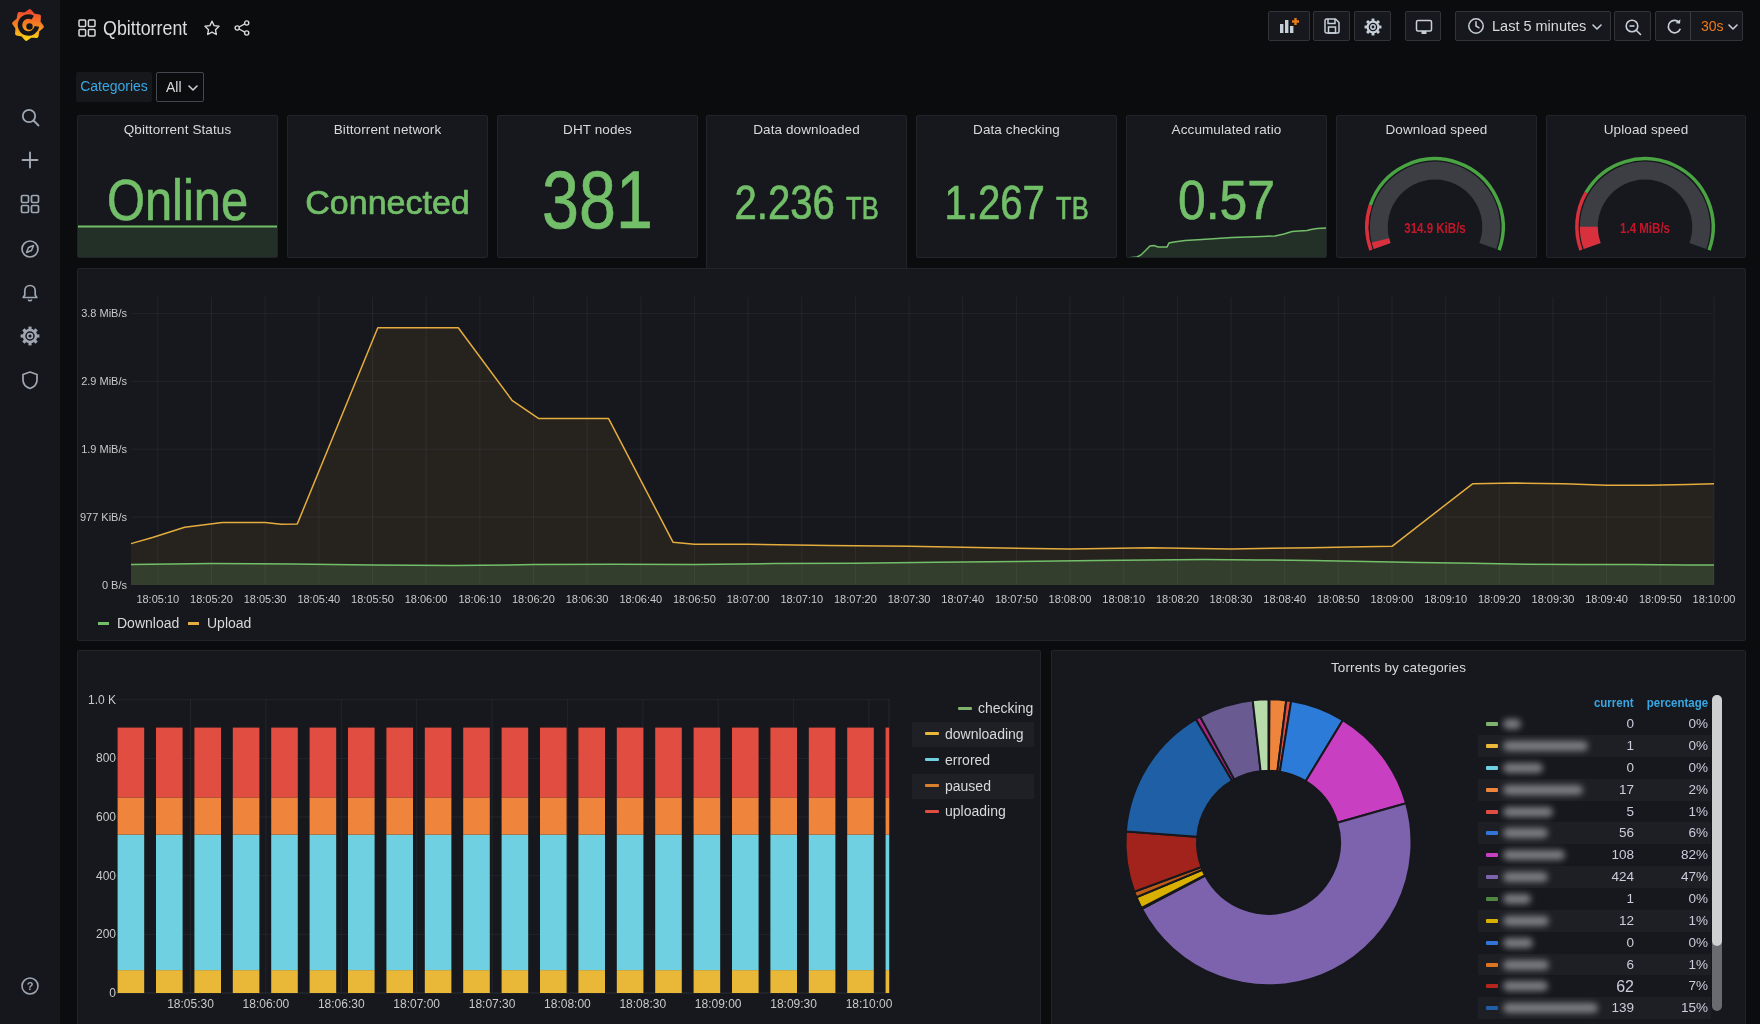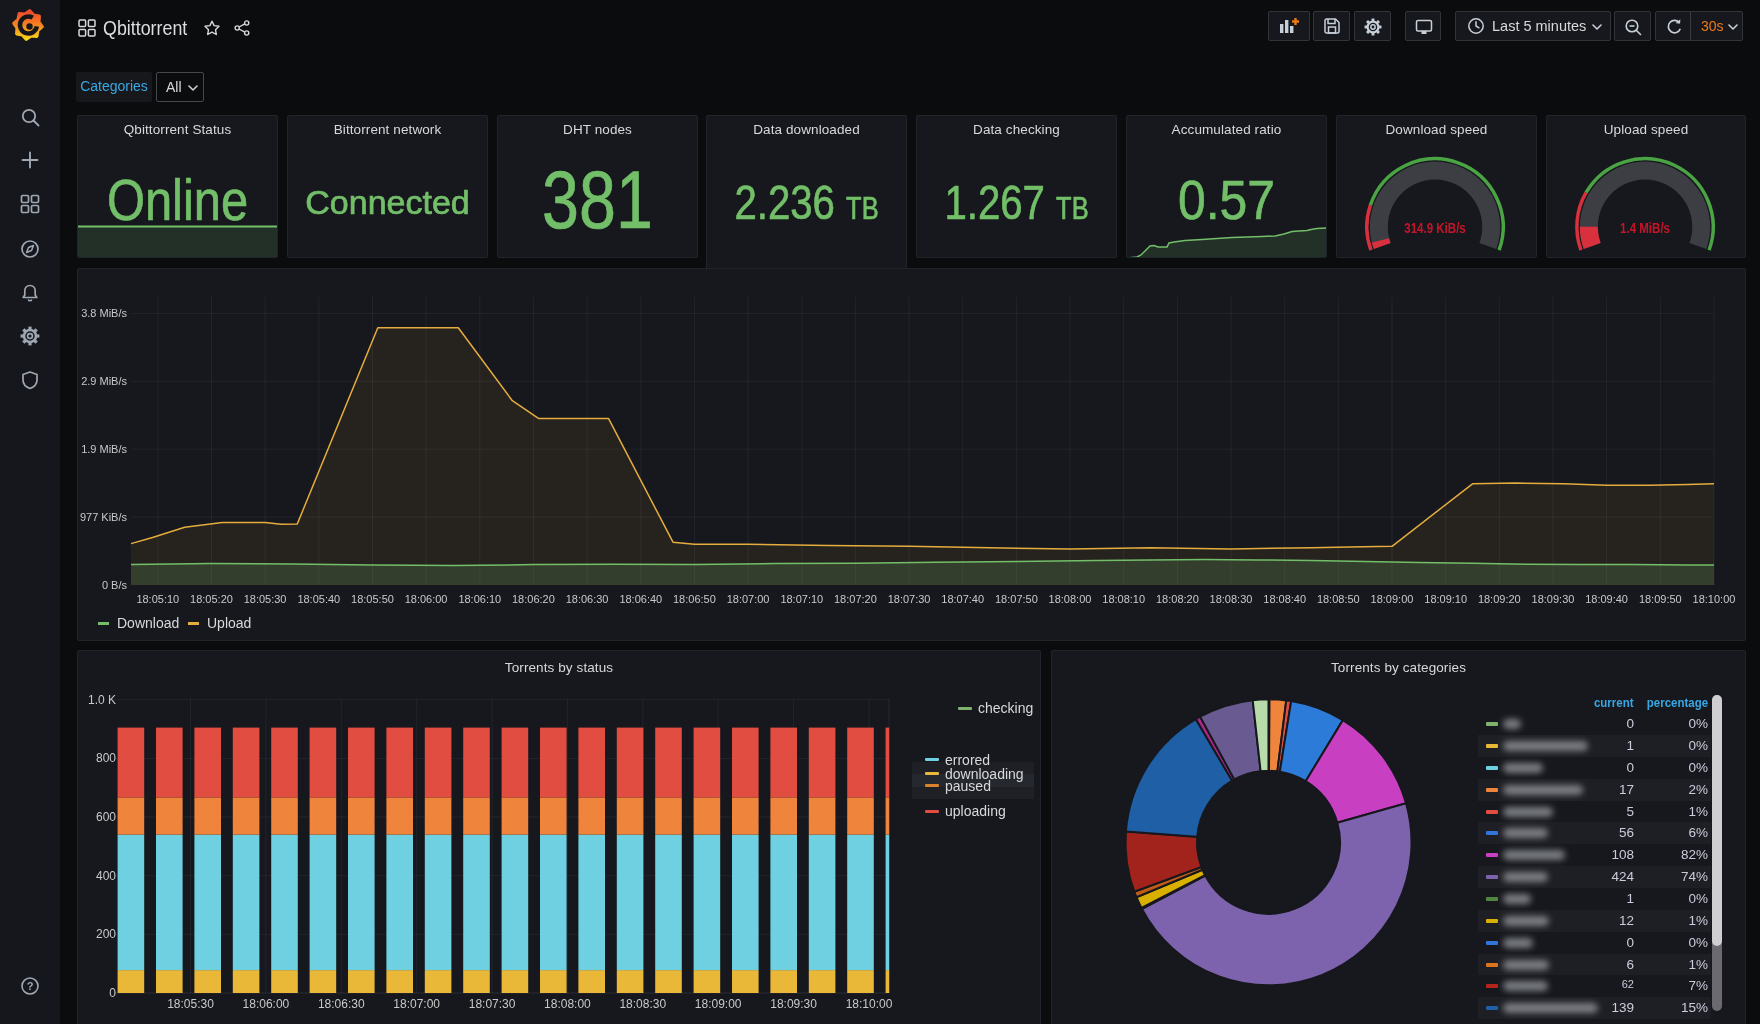--- a/index.html
+++ b/index.html
@@ -340,21 +340,20 @@
       <text x="49" y="116.3" fill="#c8c9ca" font-size="11" text-anchor="end">2.9 MiB/s</text>
       <text x="49" y="48.4" fill="#c8c9ca" font-size="11" text-anchor="end">3.8 MiB/s</text>
 <line x1="20" y1="354.5" x2="31" y2="354.5" stroke="#73bf69" stroke-width="3"></line>
 <text x="39" y="359" fill="#d8d9da" font-size="14">Download</text>
 <line x1="110" y1="354.5" x2="121" y2="354.5" stroke="#e5ac3e" stroke-width="3"></line>
 <text x="129" y="359" fill="#d8d9da" font-size="14">Upload</text>
 </svg>
 </div>
 
 <div class="panel" style="left:77px;top:650px;width:964px;height:380px">
-<div class="ptitle" style="top:9px">Torrents by status</div>
 <svg width="964" height="380" viewBox="0 0 964 380" style="position:absolute;left:0;top:0">
 <line x1="36" y1="283.3" x2="811" y2="283.3" stroke="rgba(204,204,220,0.07)" stroke-width="1"></line>
       <line x1="36" y1="224.7" x2="811" y2="224.7" stroke="rgba(204,204,220,0.07)" stroke-width="1"></line>
       <line x1="36" y1="166.0" x2="811" y2="166.0" stroke="rgba(204,204,220,0.07)" stroke-width="1"></line>
       <line x1="36" y1="107.4" x2="811" y2="107.4" stroke="rgba(204,204,220,0.07)" stroke-width="1"></line>
       <line x1="36" y1="48.7" x2="811" y2="48.7" stroke="rgba(204,204,220,0.07)" stroke-width="1"></line>
       <line x1="112.5" y1="48" x2="112.5" y2="342.0" stroke="rgba(204,204,220,0.07)" stroke-width="1"></line>
       <line x1="187.9" y1="48" x2="187.9" y2="342.0" stroke="rgba(204,204,220,0.07)" stroke-width="1"></line>
       <line x1="263.3" y1="48" x2="263.3" y2="342.0" stroke="rgba(204,204,220,0.07)" stroke-width="1"></line>
       <line x1="338.7" y1="48" x2="338.7" y2="342.0" stroke="rgba(204,204,220,0.07)" stroke-width="1"></line>
@@ -464,21 +463,21 @@
       <text x="489.4" y="357" fill="#c8c9ca" font-size="12" text-anchor="middle">18:08:00</text>
       <text x="564.8" y="357" fill="#c8c9ca" font-size="12" text-anchor="middle">18:08:30</text>
       <text x="640.2" y="357" fill="#c8c9ca" font-size="12" text-anchor="middle">18:09:00</text>
       <text x="715.6" y="357" fill="#c8c9ca" font-size="12" text-anchor="middle">18:09:30</text>
       <text x="791.0" y="357" fill="#c8c9ca" font-size="12" text-anchor="middle">18:10:00</text>
 </svg>
 <div style="position:absolute;left:867px;top:45.1px;width:122px;height:25px;">
       <span style="position:absolute;left:13px;top:10.5px;width:14px;height:3px;background:#7eb26d;border-radius:1px"></span>
       <span style="position:absolute;left:33px;top:4px;font-size:14px;color:#d8d9da">checking</span>
     </div>
-    <div style="position:absolute;left:834px;top:70.9px;width:122px;height:25px;background:rgba(204,204,220,0.05);margin-top:40px;">
+    <div style="position:absolute;left:834px;top:70.9px;width:122px;height:25px;background:rgba(204,204,220,0.05);">
       <span style="position:absolute;left:13px;top:10.5px;width:14px;height:3px;background:#eab839;border-radius:1px"></span>
       <span style="position:absolute;left:33px;top:4px;font-size:14px;color:#d8d9da">downloading</span>
     </div>
     <div style="position:absolute;left:834px;top:96.7px;width:122px;height:25px;">
       <span style="position:absolute;left:13px;top:10.5px;width:14px;height:3px;background:#6ed0e0;border-radius:1px"></span>
       <span style="position:absolute;left:33px;top:4px;font-size:14px;color:#d8d9da">errored</span>
     </div>
     <div style="position:absolute;left:834px;top:122.5px;width:122px;height:25px;background:rgba(204,204,220,0.05);">
       <span style="position:absolute;left:13px;top:10.5px;width:14px;height:3px;background:#d9822b;border-radius:1px"></span>
       <span style="position:absolute;left:33px;top:4px;font-size:14px;color:#d8d9da">paused</span>
@@ -550,21 +549,21 @@
     <div style="position:absolute;left:426px;top:193.3px;width:233px;height:21.85px;">
       <span style="position:absolute;left:8px;top:9px;width:12px;height:4px;border-radius:1px;background:#c93fc2"></span>
       <span style="position:absolute;left:25px;top:6px;width:62px;height:10px;border-radius:5px;background:#8b8e94;filter:blur(3px);opacity:0.85"></span>
       <span style="position:absolute;right:77px;top:3px;color:#ccccdc;font-size:13.5px">108</span>
       <span style="position:absolute;right:3px;top:3px;color:#ccccdc;font-size:13.5px">82%</span>
     </div>
     <div style="position:absolute;left:426px;top:215.2px;width:233px;height:21.85px;background:rgba(204,204,220,0.045);">
       <span style="position:absolute;left:8px;top:9px;width:12px;height:4px;border-radius:1px;background:#7d63ae"></span>
       <span style="position:absolute;left:25px;top:6px;width:45px;height:10px;border-radius:5px;background:#8b8e94;filter:blur(3px);opacity:0.85"></span>
       <span style="position:absolute;right:77px;top:3px;color:#ccccdc;font-size:13.5px">424</span>
-      <span style="position:absolute;right:3px;top:3px;color:#ccccdc;font-size:13.5px">74%</span>
+      <span style="position:absolute;right:3px;top:3px;color:#ccccdc;font-size:13.5px">47%</span>
     </div>
     <div style="position:absolute;left:426px;top:237.0px;width:233px;height:21.85px;">
       <span style="position:absolute;left:8px;top:9px;width:12px;height:4px;border-radius:1px;background:#508642"></span>
       <span style="position:absolute;left:25px;top:6px;width:28px;height:10px;border-radius:5px;background:#8b8e94;filter:blur(3px);opacity:0.85"></span>
       <span style="position:absolute;right:77px;top:3px;color:#ccccdc;font-size:13.5px">1</span>
       <span style="position:absolute;right:3px;top:3px;color:#ccccdc;font-size:13.5px">0%</span>
     </div>
     <div style="position:absolute;left:426px;top:258.9px;width:233px;height:21.85px;background:rgba(204,204,220,0.045);">
       <span style="position:absolute;left:8px;top:9px;width:12px;height:4px;border-radius:1px;background:#d9b000"></span>
       <span style="position:absolute;left:25px;top:6px;width:46px;height:10px;border-radius:5px;background:#8b8e94;filter:blur(3px);opacity:0.85"></span>
@@ -579,21 +578,21 @@
     </div>
     <div style="position:absolute;left:426px;top:302.6px;width:233px;height:21.85px;background:rgba(204,204,220,0.045);">
       <span style="position:absolute;left:8px;top:9px;width:12px;height:4px;border-radius:1px;background:#dd7520"></span>
       <span style="position:absolute;left:25px;top:6px;width:46px;height:10px;border-radius:5px;background:#8b8e94;filter:blur(3px);opacity:0.85"></span>
       <span style="position:absolute;right:77px;top:3px;color:#ccccdc;font-size:13.5px">6</span>
       <span style="position:absolute;right:3px;top:3px;color:#ccccdc;font-size:13.5px">1%</span>
     </div>
     <div style="position:absolute;left:426px;top:324.4px;width:233px;height:21.85px;">
       <span style="position:absolute;left:8px;top:9px;width:12px;height:4px;border-radius:1px;background:#b5251c"></span>
       <span style="position:absolute;left:25px;top:6px;width:45px;height:10px;border-radius:5px;background:#8b8e94;filter:blur(3px);opacity:0.85"></span>
-      <span style="position:absolute;right:77px;top:3px;color:#ccccdc;font-size:11px">62</span>
+      <span style="position:absolute;right:77px;top:3px;color:#ccccdc;font-size:16px">62</span>
       <span style="position:absolute;right:3px;top:3px;color:#ccccdc;font-size:13.5px">7%</span>
     </div>
     <div style="position:absolute;left:426px;top:346.2px;width:233px;height:21.85px;background:rgba(204,204,220,0.045);">
       <span style="position:absolute;left:8px;top:9px;width:12px;height:4px;border-radius:1px;background:#1f5fa6"></span>
       <span style="position:absolute;left:25px;top:6px;width:95px;height:10px;border-radius:5px;background:#8b8e94;filter:blur(3px);opacity:0.85"></span>
       <span style="position:absolute;right:77px;top:3px;color:#ccccdc;font-size:13.5px">139</span>
       <span style="position:absolute;right:3px;top:3px;color:#ccccdc;font-size:13.5px">15%</span>
     </div>
     <div style="position:absolute;left:660px;top:44px;width:10px;height:316px;background:#6a6a70;border-radius:5px">
       <div style="position:absolute;left:0;top:0;width:10px;height:251px;background:#cfcfd1;border-radius:5px"></div>

